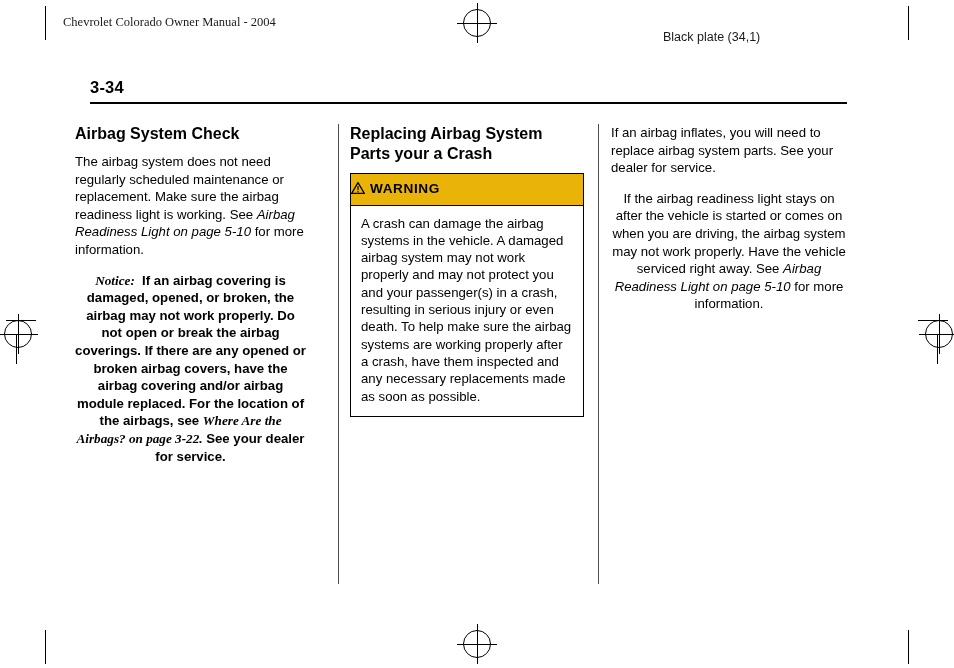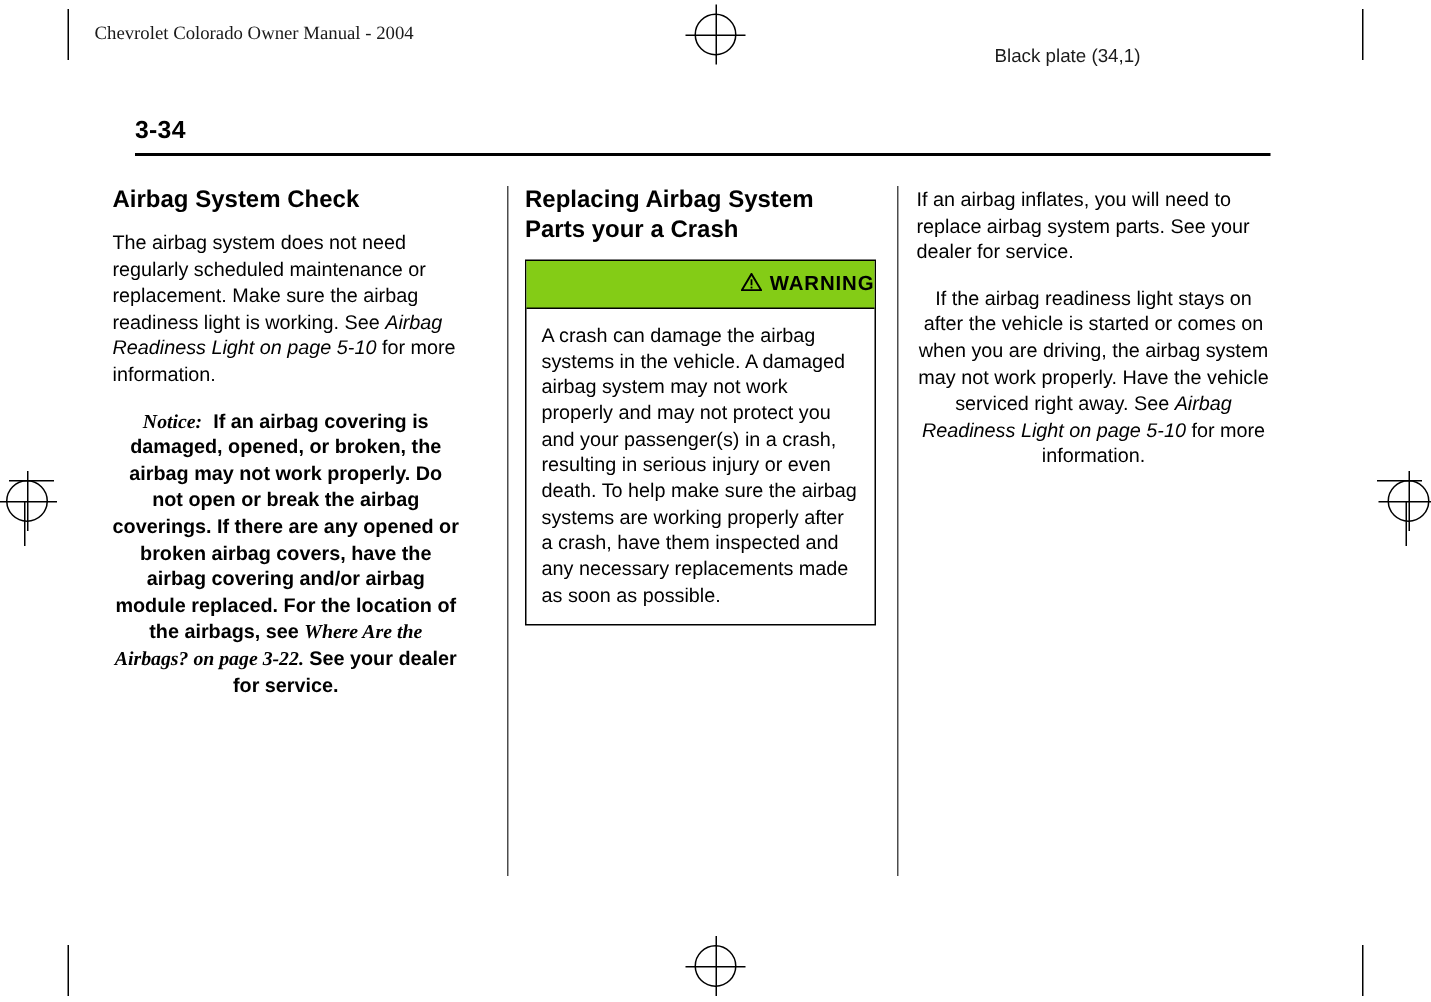--- a/index.html
+++ b/index.html
@@ -122,23 +122,23 @@
 
   
   .warning-box {
     border: 1.6px solid #000;
     margin-top: 4px;
     width: 234px;
     box-sizing: border-box;
   }
   .warning-head {
     border-bottom: 1.6px solid #000;
-    background: #84cc16;
-    padding: 6px 0 7px 17px;
-    text-align: right;
+    background: #eab308;
+    padding: 6px 0 7px 0;
+    text-align: left;
     font-weight: bold;
     font-size: 13.6px;
     letter-spacing: 0.6px;
   }
   .warn-triangle {
     display: inline-block;
     position: relative;
     width: 14px;
     height: 12px;
     vertical-align: -1px;

